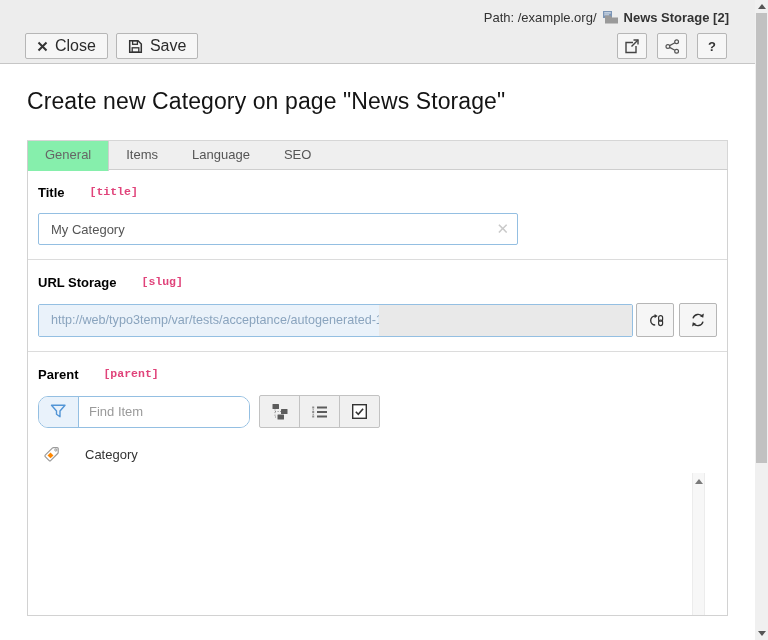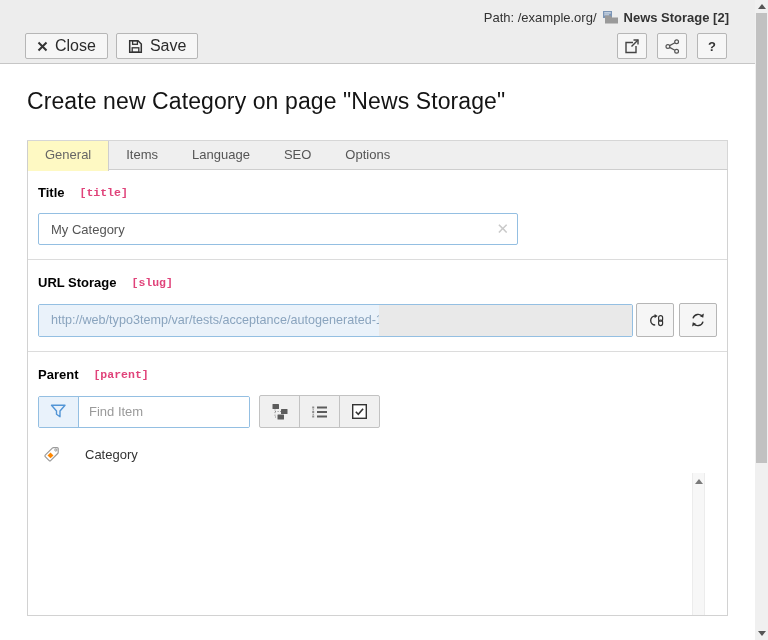--- a/index.html
+++ b/index.html
@@ -45,33 +45,33 @@
   .tabs {
     margin: 25px 0 0 27px; width: 701px; height: 29px; display: flex;
     background: #efefef; border: 1px solid #d6d6d6; border-bottom: none;
     position: relative;
   }
   .tab {
     padding: 0 17px; line-height: 28px; font-size: 13px; color: #555;
     cursor: pointer; position: relative;
   }
   .tab.active {
-    background: #fef9c3; border: 1px solid #cecece; border-top: none; border-bottom: none;
+    background: #86efac; border: 1px solid #cecece; border-top: none; border-bottom: none;
     margin-left: -1px; height: 30px; z-index: 3; color: #666;
   }
 
   
   .panel {
     margin-left: 27px; width: 701px; height: 447px; background: #fff;
     border: 1px solid #d2d2d2; border-top: 1px solid #cecece; overflow: hidden;
     position: relative; z-index: 1;
   }
   .section { border-bottom: 1px solid #dcdcdc; padding: 15px 10px 14px; position: relative; }
   .section:last-child { border-bottom: none; }
-  .field-label { display: flex; align-items: center; gap: 15px; height: 15px; }
+  .field-label { display: flex; align-items: flex-start; gap: 25px; height: 15px; }
   .field-label .lbl { font-size: 13px; font-weight: 700; color: #000; }
   .field-label .code {
     font-family: "Liberation Mono", monospace; font-size: 11.5px; font-weight: 700;
     color: #e0437a;
   }
 
   
   .title-input-wrap { position: relative; width: 480px; margin-top: 13px; border-radius: 11px; }
   .text-input {
     width: 100%; height: 32px; border: 1px solid #94bfe2; border-radius: 2px;
@@ -99,21 +99,21 @@
     border-radius: 2px; display: flex; align-items: center; justify-content: center;
     cursor: pointer;
   }
   .sq-btn.first { margin-left: 3px; }
   .sq-btn.second { margin-left: 5px; }
 
   
   .filter-row { display: flex; align-items: center; margin-top: 13px; }
   .filter-group {
     display: flex; width: 212px; height: 32px; border: 1px solid #94bfe2;
-    border-radius: 2px; overflow: hidden; background: #fff;
+    border-radius: 10px; overflow: hidden; background: #fff;
   }
   .filter-addon {
     flex: 0 0 40px; background: #e9f2fb; border-right: 1px solid #94bfe2;
     display: flex; align-items: center; justify-content: center;
   }
   .filter-input {
     flex: 1; border: none; outline: none; font-family: "Liberation Sans", sans-serif;
     font-size: 13px; color: #555; padding: 0 10px; min-width: 0;
   }
   .filter-input::placeholder { color: #9a9a9a; }
@@ -232,23 +232,20 @@
         <span>General</span>
       </div>
       <div class="tab">
         <span>Items</span>
       </div>
       <div class="tab">
         <span>Language</span>
       </div>
       <div class="tab">
         <span>SEO</span>
-      </div>
-      <div class="tab">
-        <span>Options</span>
       </div>
     </div>
 
     <div class="panel">
 
       <div class="section">
         <div class="field-label">
           <span class="lbl">Title</span>
           <span class="code">[title]</span>
         </div>

